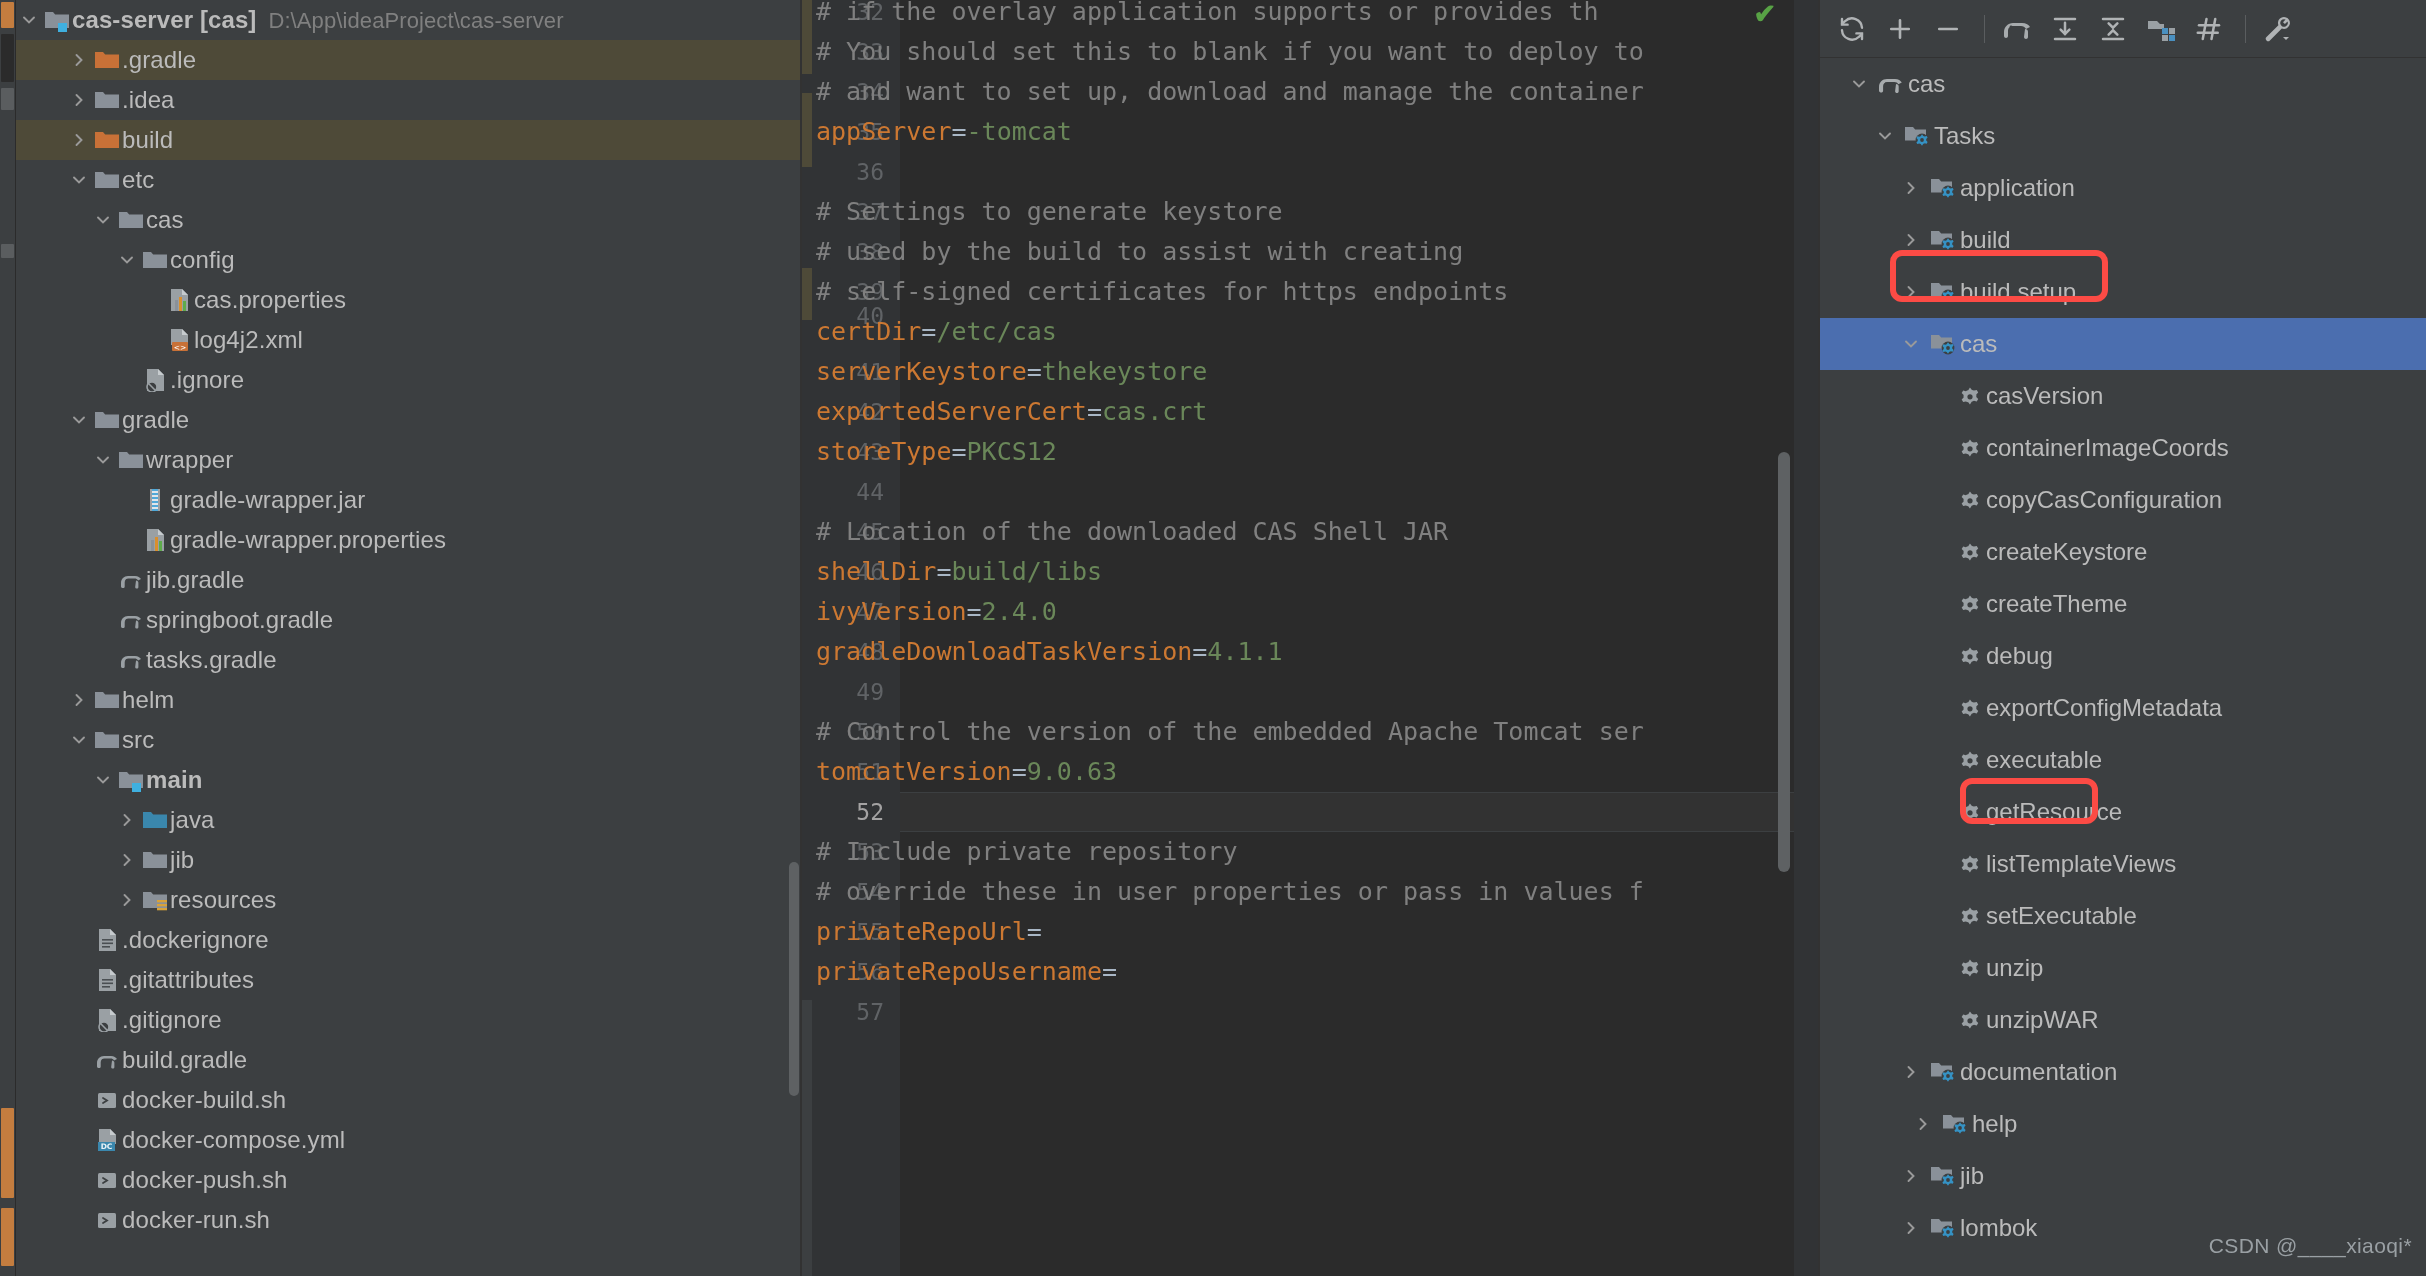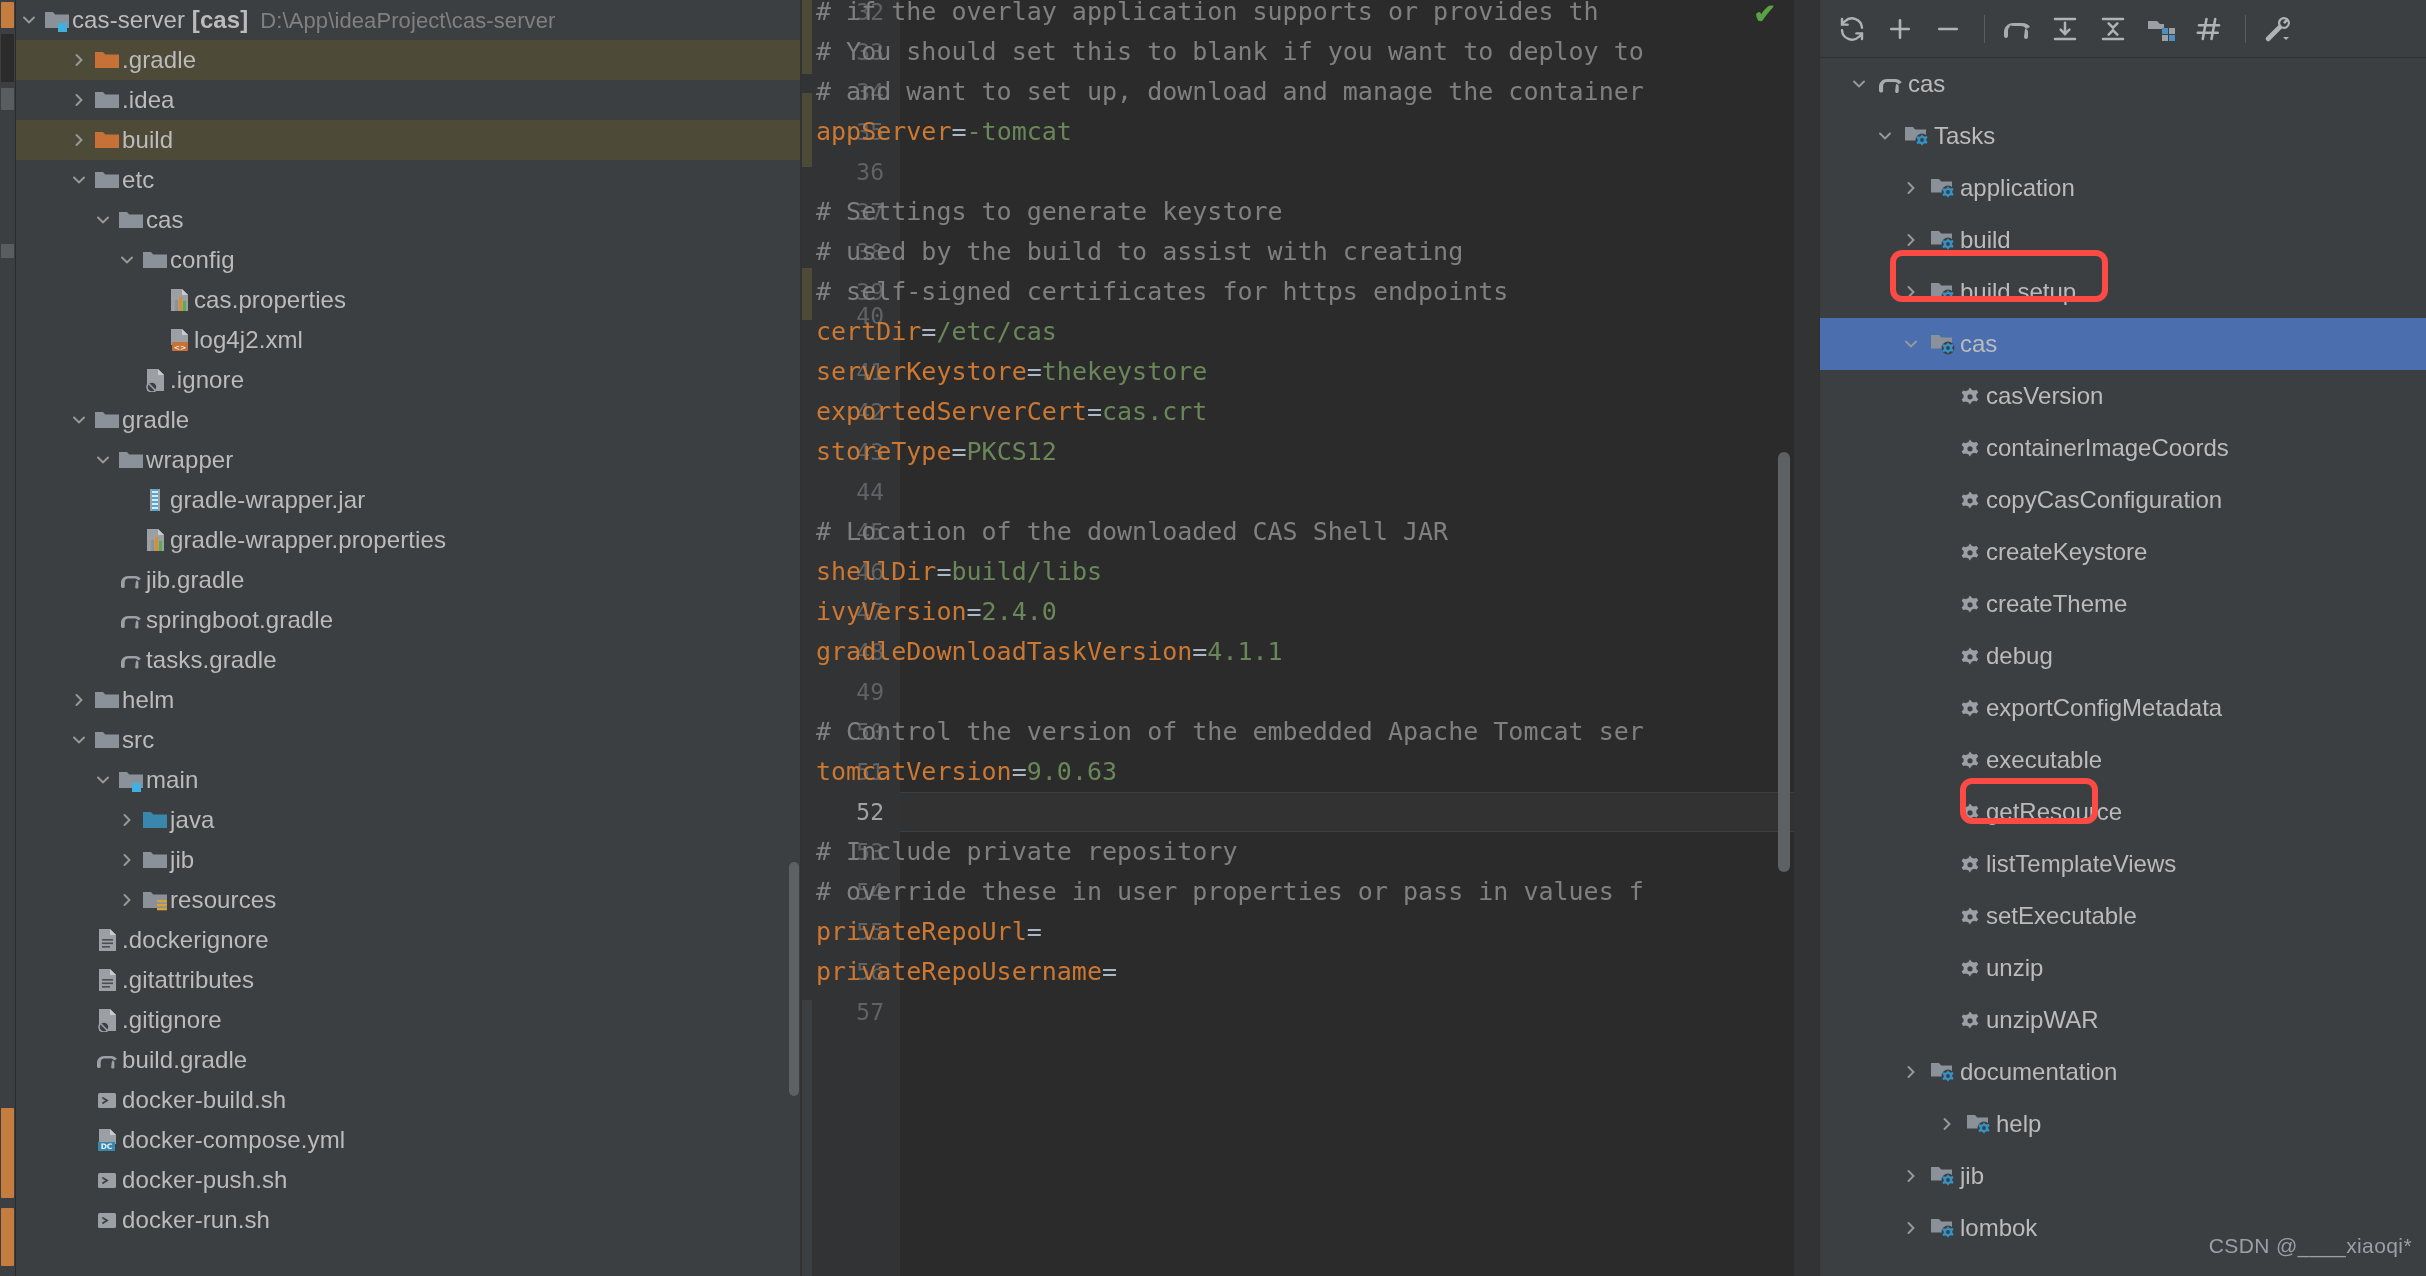--- a/index.html
+++ b/index.html
@@ -37,21 +37,21 @@
     align-items: center; justify-content: center;
     color: #9a9a9a; font-size: 19px; line-height: 1;
   }
   .arrow.empty { visibility: hidden; }
   .arrow svg { display: block; }
   .ic { width: 30px; flex: 0 0 30px; display:flex; align-items:center; justify-content:center; }
   .ic svg { display: block; }
   .lbl { font-size: 24px; letter-spacing: .1px; }
   .lbl .modname { font-weight: bold; color: #bbbbbb; }
   .lbl .path { color: #808080; font-size: 22px; margin-left: 12px; }
-  .bold { font-weight: normal; }
+  .bold { font-weight: bold; }
 
   .panel-divider {
     position: absolute; right: 0; top: 0; width: 2px; height: 100%;
     background: #323232;
   }
   .panel-sb {
     position: absolute; right: 3px; width: 10px;
     background: #5e6163; border-radius: 5px;
   }
 
@@ -919,21 +919,21 @@
           <span class="g-ic">
             <svg width="26" height="26" viewBox="0 0 26 26">
               <path d="M1 4h8l2.2 2.4H22v11H1z" fill="#8a9199"></path>
               <circle cx="18" cy="17" r="6.4" fill="#3c3f41"></circle>
               <path d="M18 11.3l1.3 1.6a5.6 5.6 0 0 1 1.4.6l2-.5.9 1.6-1.4 1.5c.1.5.1 1 0 1.5l1.4 1.5-.9 1.6-2-.5c-.4.3-.9.5-1.4.6L18 22.7l-1.3-1.6a5.6 5.6 0 0 1-1.4-.6l-2 .5-.9-1.6 1.4-1.5a5.6 5.6 0 0 1 0-1.5l-1.4-1.5.9-1.6 2 .5c.4-.3.9-.5 1.4-.6z" fill="#3592c4"></path>
               <circle cx="18" cy="17" r="1.9" fill="#3c3f41"></circle>
             </svg>
           </span>
           <span class="g-lbl">documentation</span>
         </div>
-        <div class="g-row" style="padding-left:112px">
+        <div class="g-row" style="padding-left:88px">
           <span class="g-arrow">
             <svg width="18" height="18" viewBox="0 0 18 18" fill="none" stroke="#9a9a9a" stroke-width="1.9" stroke-linecap="round">
               <path d="M6.5 4L11.5 9 6.5 14"></path>
             </svg>
           </span>
           <span class="g-ic">
             <svg width="26" height="26" viewBox="0 0 26 26">
               <path d="M1 4h8l2.2 2.4H22v11H1z" fill="#8a9199"></path>
               <circle cx="18" cy="17" r="6.4" fill="#3c3f41"></circle>
               <path d="M18 11.3l1.3 1.6a5.6 5.6 0 0 1 1.4.6l2-.5.9 1.6-1.4 1.5c.1.5.1 1 0 1.5l1.4 1.5-.9 1.6-2-.5c-.4.3-.9.5-1.4.6L18 22.7l-1.3-1.6a5.6 5.6 0 0 1-1.4-.6l-2 .5-.9-1.6 1.4-1.5a5.6 5.6 0 0 1 0-1.5l-1.4-1.5.9-1.6 2 .5c.4-.3.9-.5 1.4-.6z" fill="#3592c4"></path>

